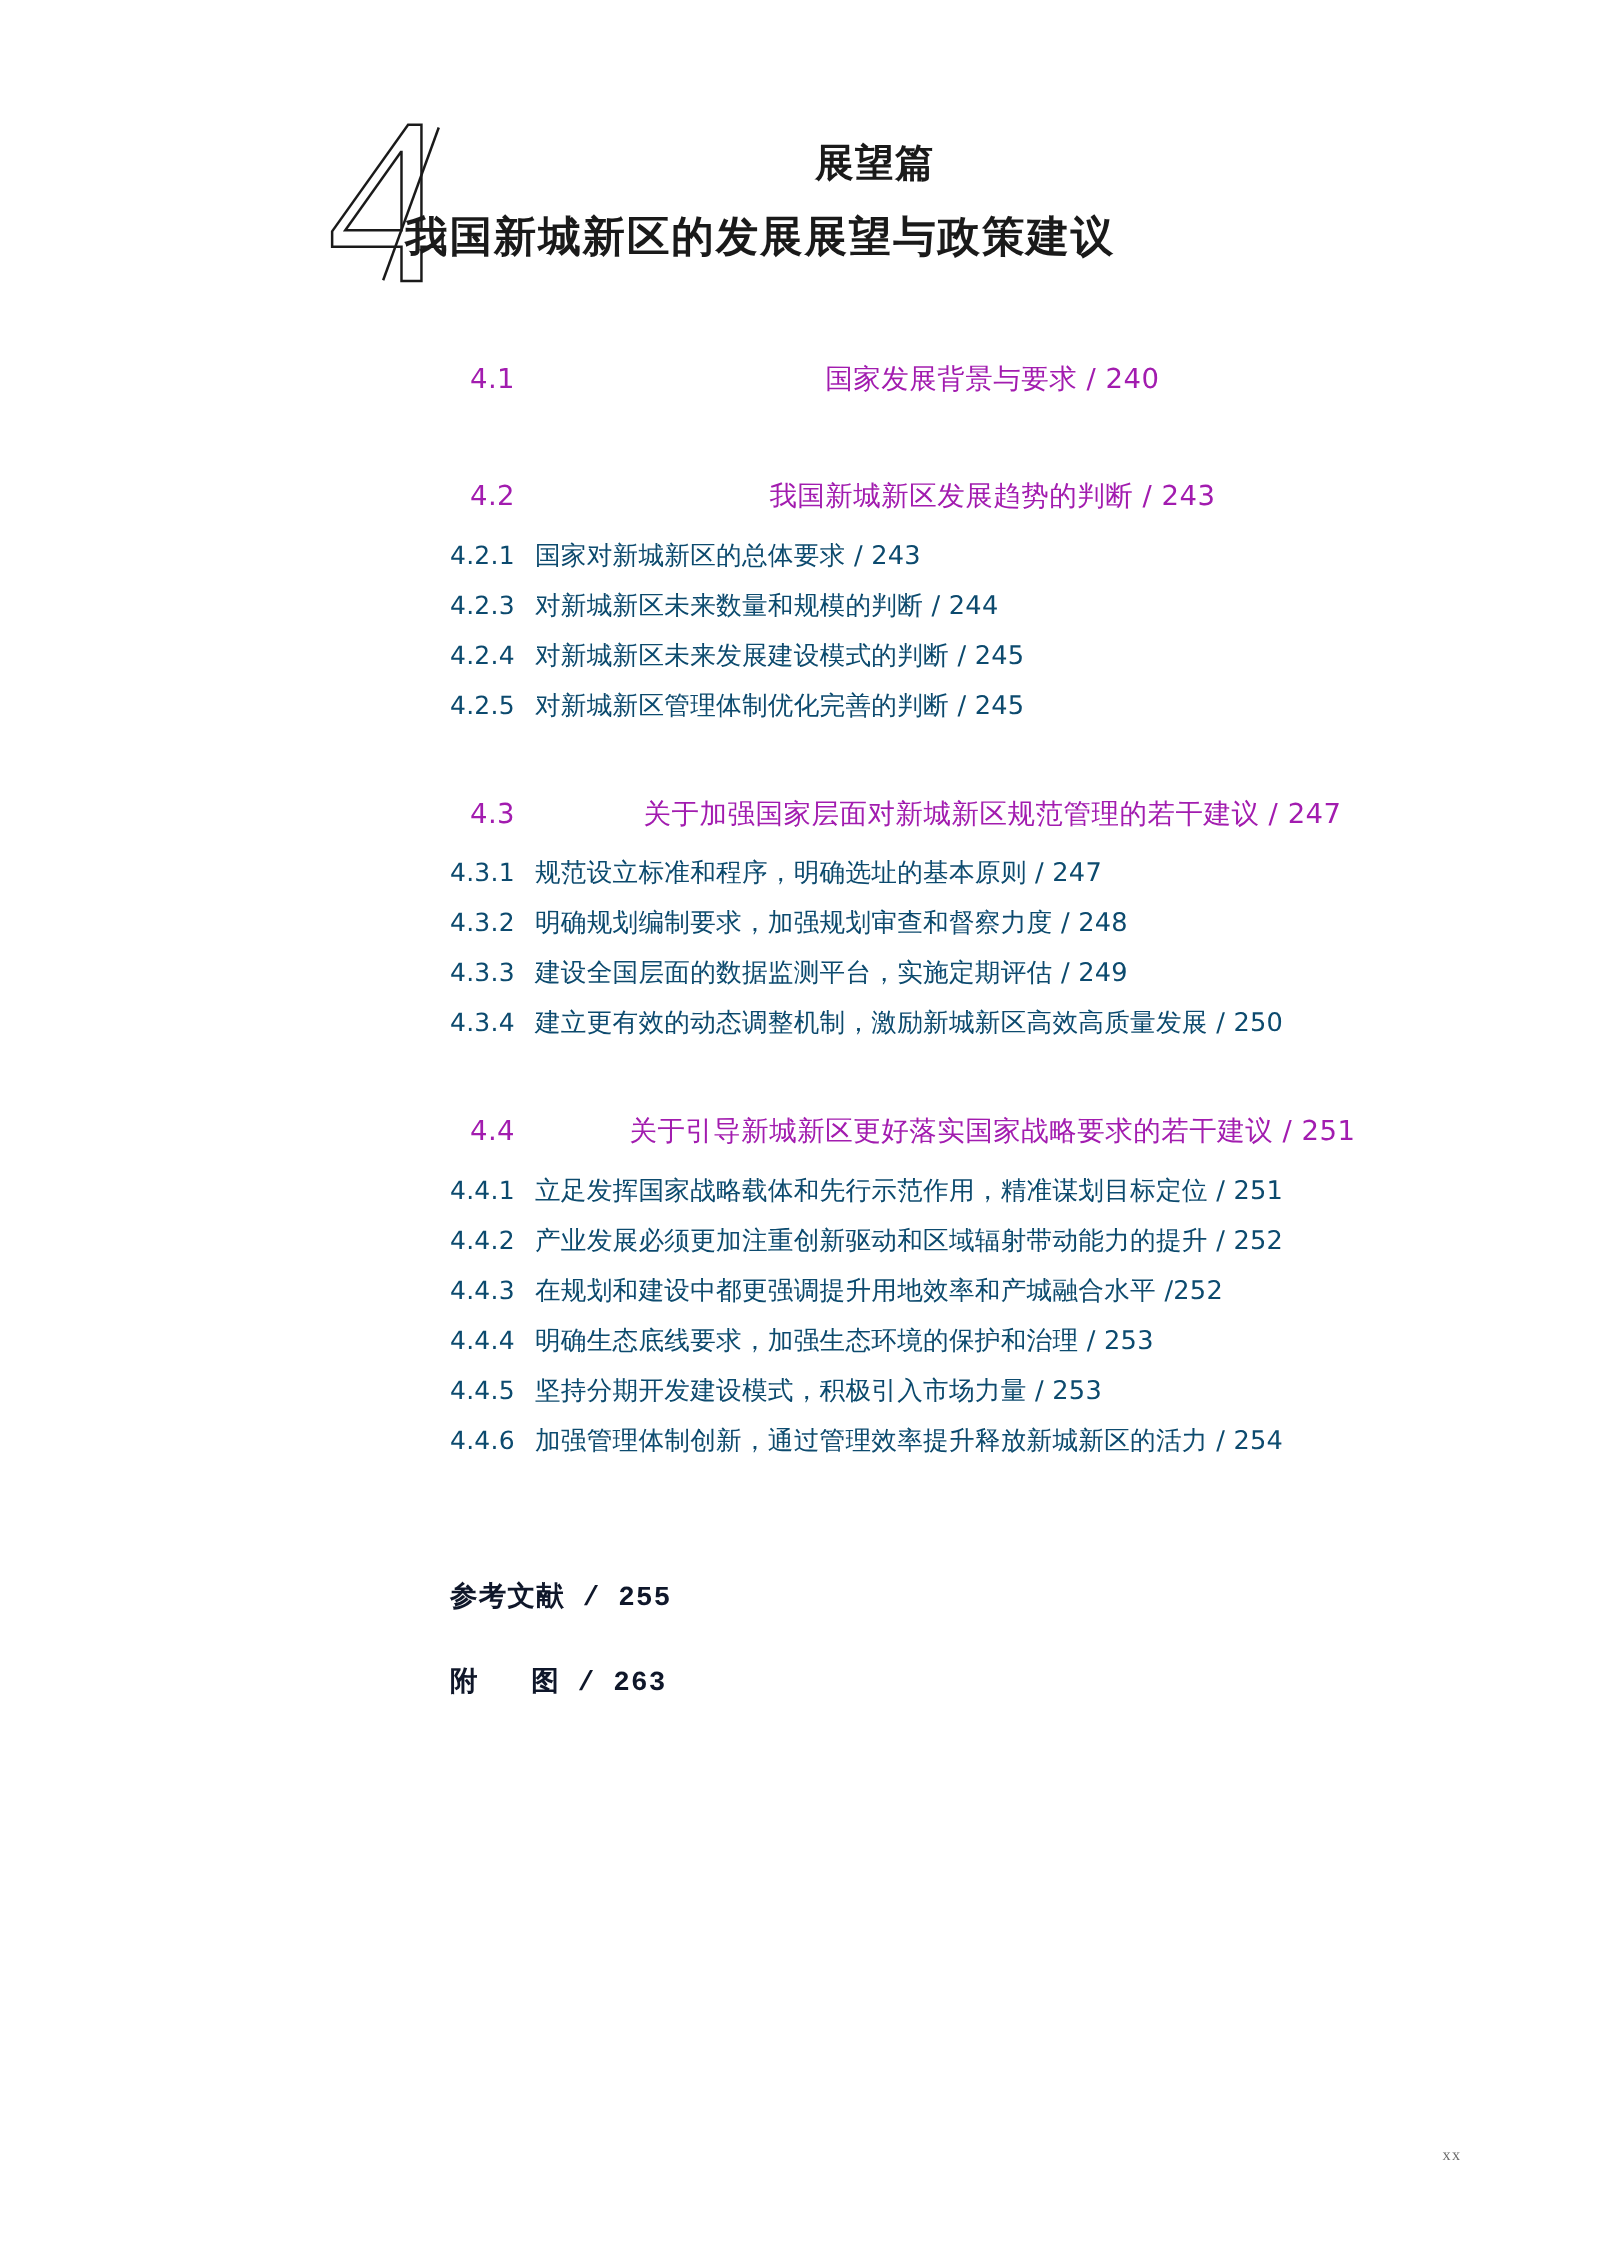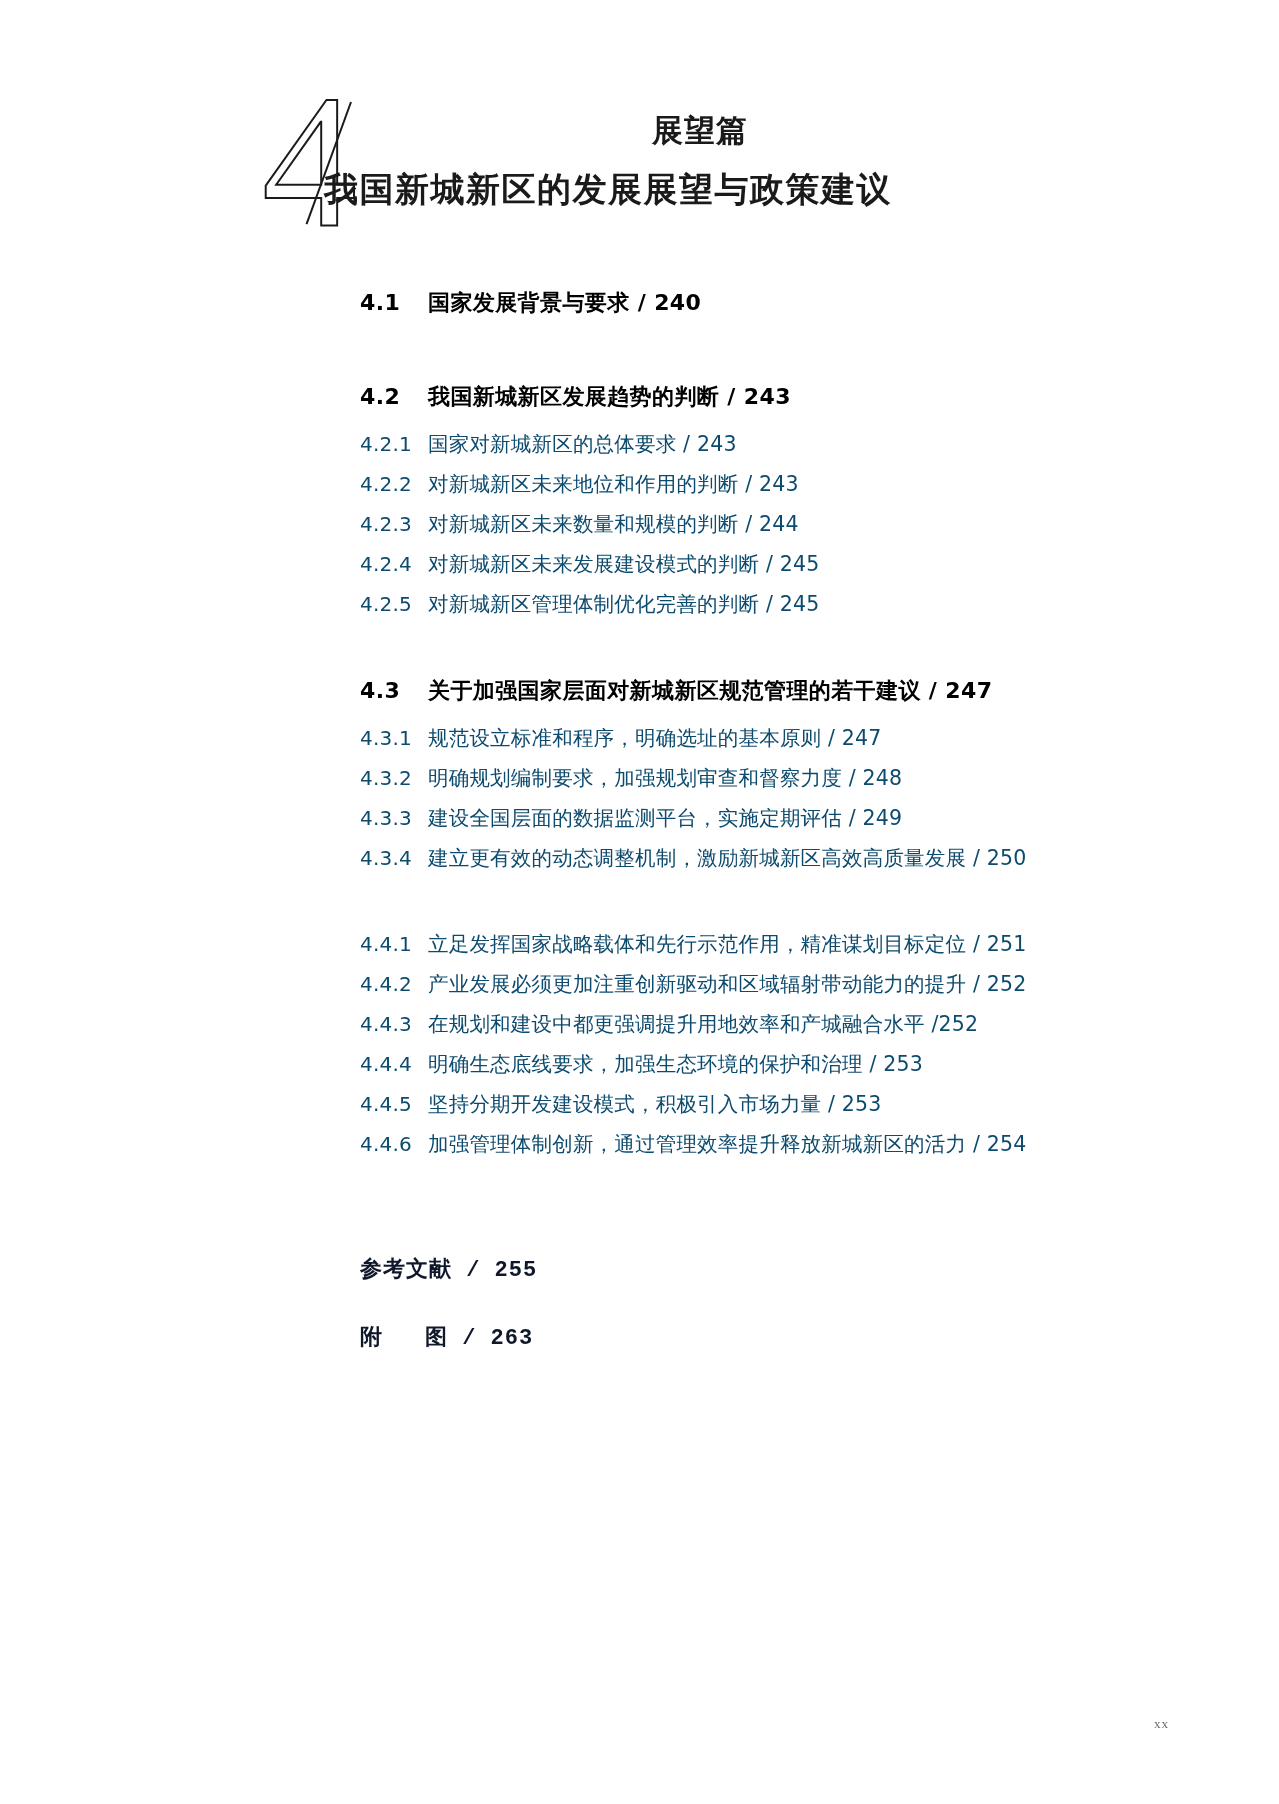--- a/index.html
+++ b/index.html
@@ -96,26 +96,27 @@
     width: 800px;
   }
 
   .sec {
     margin-bottom: 0;
   }
 
   .sec-head {
     font-family: "DejaVu Sans", "Liberation Sans", sans-serif;
     font-size: 22px;
-    font-weight: 700;
-    color: #000000;
+    font-weight: 400;
+    color: #a21caf;
     letter-spacing: 0.4px;
     display: flex;
     align-items: baseline;
     margin-bottom: 18px;
+    text-align: center;
   }
   .sec-head .num {
     width: 68px;
     flex: 0 0 68px;
   }
   .sec-head .txt {
     flex: 1 1 auto;
   }
 
   .sub {
@@ -192,24 +193,20 @@
     <div class="sec">
       <div class="sec-head">
         <span class="num">4.2</span>
         <span class="txt">我国新城新区发展趋势的判断 / 243</span>
       </div>
       <div class="sub">
         <span class="num">4.2.1</span>
         <span class="txt">国家对新城新区的总体要求 / 243</span>
       </div>
       <div class="sub">
-        <span class="num">4.2.2</span>
-        <span class="txt">对新城新区未来地位和作用的判断 / 243</span>
-      </div>
-      <div class="sub">
         <span class="num">4.2.3</span>
         <span class="txt">对新城新区未来数量和规模的判断 / 244</span>
       </div>
       <div class="sub">
         <span class="num">4.2.4</span>
         <span class="txt">对新城新区未来发展建设模式的判断 / 245</span>
       </div>
       <div class="sub">
         <span class="num">4.2.5</span>
         <span class="txt">对新城新区管理体制优化完善的判断 / 245</span>
@@ -237,20 +234,24 @@
       </div>
       <div class="sub">
         <span class="num">4.3.4</span>
         <span class="txt">建立更有效的动态调整机制，激励新城新区高效高质量发展 / 250</span>
       </div>
     </div>
 
     <div class="gap-lg"></div>
 
     <div class="sec">
+      <div class="sec-head">
+        <span class="num">4.4</span>
+        <span class="txt">关于引导新城新区更好落实国家战略要求的若干建议 / 251</span>
+      </div>
       <div class="sub">
         <span class="num">4.4.1</span>
         <span class="txt">立足发挥国家战略载体和先行示范作用，精准谋划目标定位 / 251</span>
       </div>
       <div class="sub">
         <span class="num">4.4.2</span>
         <span class="txt">产业发展必须更加注重创新驱动和区域辐射带动能力的提升 / 252</span>
       </div>
       <div class="sub">
         <span class="num">4.4.3</span>

